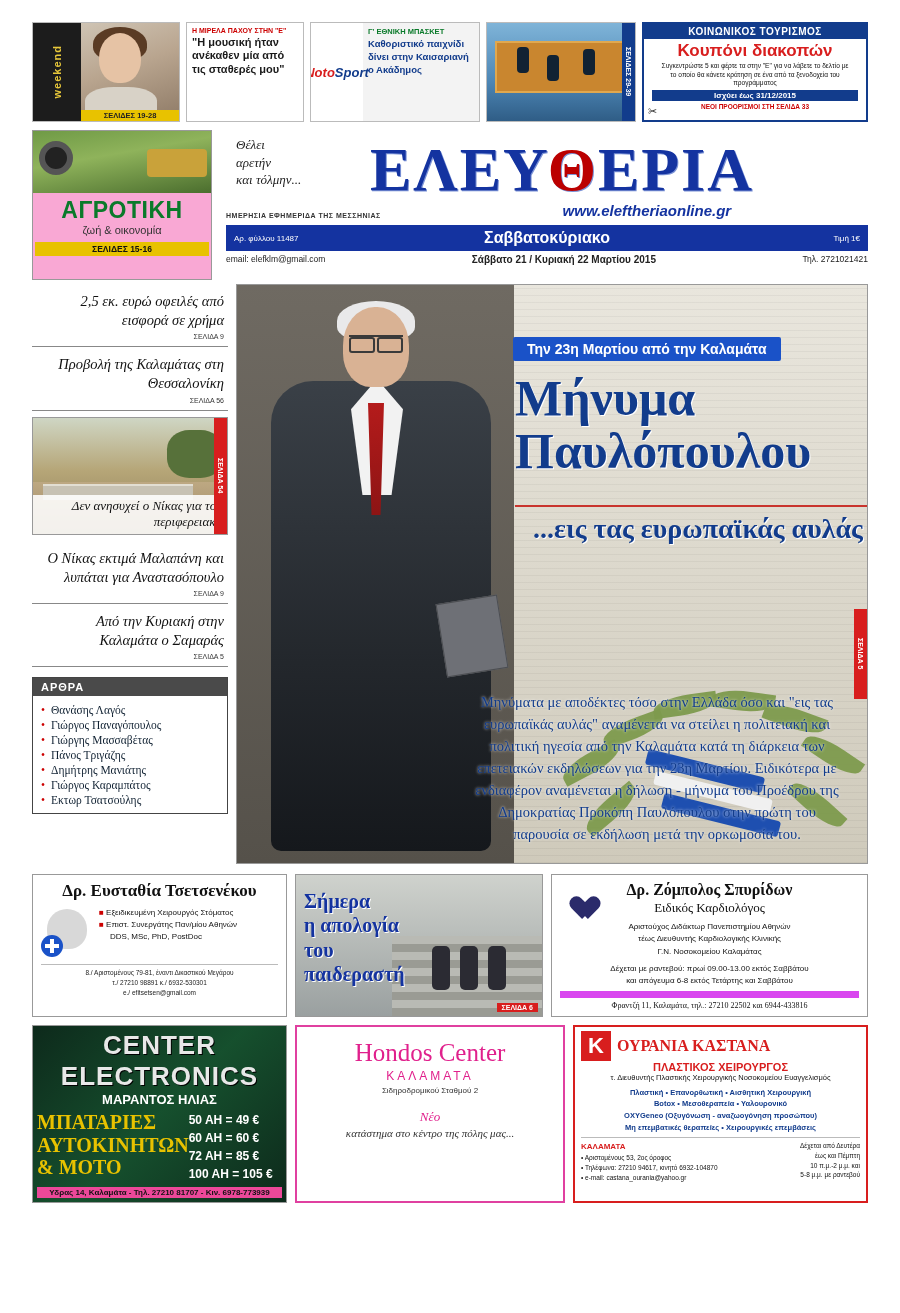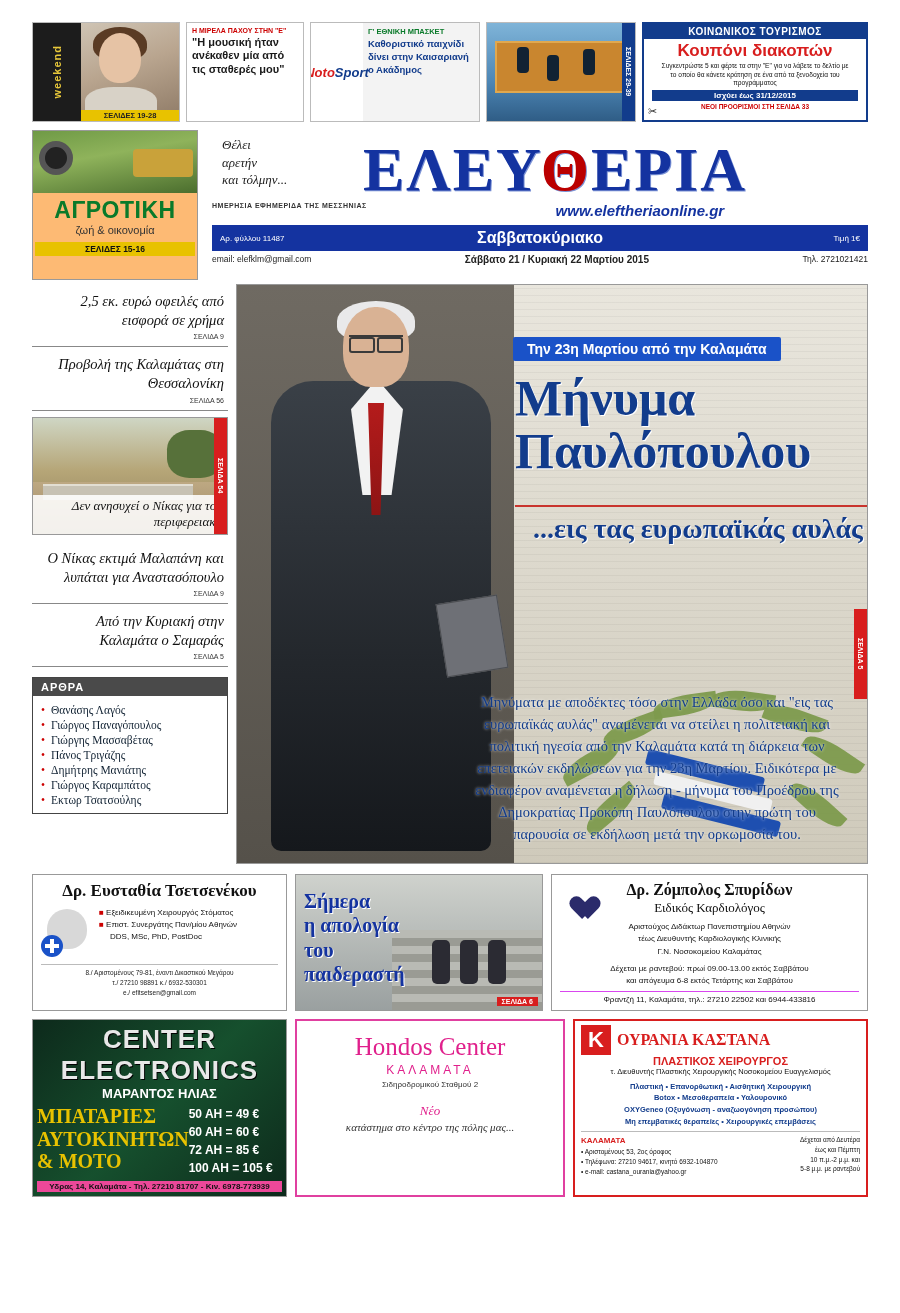--- a/index.html
+++ b/index.html
@@ -61,42 +61,42 @@
   .ts5 .cpn-title { color:#d81e1e; text-align:center; font-size:17px;
       font-weight:bold; margin:2px 0 1px; }
   .ts5 .cpn-body { text-align:center; font-size:6.6px; line-height:1.3; color:#111; padding:0 16px; }
   .ts5 .cpn-valid { background:#123c8c; color:#fff; text-align:center;
       font-size:8px; font-weight:bold; margin:2px 8px 0; padding:1px 0; }
   .ts5 .cpn-foot { text-align:center; font-size:6.5px; color:#c00; font-weight:bold; margin-top:2px;}
   .ts5 .scissors { position:absolute; left:4px; bottom:2px; font-size:11px; color:#333; }
 
   
   .masthead { display:flex; margin-top:8px; height:150px; }
-  .mh-left { width:166px; border:1px solid #999; background:#fdba74; position:relative; }
+  .mh-left { width:180px; border:1px solid #999; background:#f9a8d4; position:relative; }
   .mh-left .photo { height:62px; background:
       linear-gradient(170deg,#6f9a46 0%, #8fb35b 40%, #4b6e2e 100%); position:relative; overflow:hidden;}
   .mh-left .photo .wheel { position:absolute; left:6px; top:10px; width:34px; height:34px;
       border-radius:50%; background:#222; border:6px solid #555; }
   .mh-left .photo .hay { position:absolute; right:4px; top:18px; width:60px; height:28px;
       background:#c9a23a; border-radius:4px; }
   .mh-left .agro { text-align:center; padding:4px 2px; }
   .mh-left .agro .t1 { font-size:23px; font-weight:bold; color:#0a7a2a; letter-spacing:0.5px; }
   .mh-left .agro .t2 { font-size:11px; color:#333; }
   .mh-left .agro .bar { margin-top:6px; background:#e8c200; font-size:8.5px;
       font-weight:bold; padding:2px 0; }
 
   .mh-main { flex:1; padding-left:14px; position:relative; }
   .mh-slogan { font-family:"Liberation Serif", serif; font-style:italic;
       font-size:13px; line-height:1.35; color:#222; position:absolute; left:24px; top:6px; }
   .mh-title { text-align:center; font-family:"Liberation Serif", serif;
       font-size:62px; font-weight:bold; color:#1433a0; letter-spacing:2px;
       line-height:1; margin-left:30px; margin-top:8px;
       text-shadow:1px 1px 0 #7c93d6; }
   .mh-title .th { color:#b00; }
-  .mh-sub { display:flex; justify-content:space-between; margin-top:2px;gap:45px; }
+  .mh-sub { display:flex; align-items:flex-end; justify-content:space-between; margin-top:2px;gap:45px; }
   .mh-sub .small { font-size:7px; color:#333; font-weight:bold; letter-spacing:0.5px; }
   .mh-url { text-align:center; font-size:15px; font-weight:bold; color:#1433a0; font-style:italic; }
   .mh-bluebar { margin-top:6px; background:#1433a0; color:#fff; height:26px;
       display:flex; align-items:center; justify-content:center;
       font-size:16px; font-weight:bold; position:relative; }
   .mh-bluebar .left, .mh-bluebar .right { position:absolute; font-size:8px; font-weight:normal; }
   .mh-bluebar .left { left:8px; } .mh-bluebar .right { right:8px; }
   .mh-footline { display:flex; justify-content:space-between; font-size:8.5px;
       color:#222; margin-top:3px; }
   .mh-footline .mid { font-weight:bold; font-size:10px; }
@@ -222,21 +222,21 @@
   .ad-cardio { flex:1; padding:6px 8px; text-align:center; }
   .ad-cardio .heart { position:absolute; left:14px; top:12px; width:26px; height:24px; }
   .ad-cardio .heart:before, .ad-cardio .heart:after { content:""; position:absolute;
       width:14px; height:22px; background:#2b2b6b; border-radius:8px 8px 0 0; top:0; }
   .ad-cardio .heart:before { left:12px; transform:rotate(45deg); transform-origin:0 100%; }
   .ad-cardio .heart:after { left:12px; transform:rotate(-45deg); transform-origin:100% 100%; }
   .ad-cardio .nm { font-family:"Liberation Serif", serif; font-size:16px; font-weight:bold; }
   .ad-cardio .spec { font-family:"Liberation Serif", serif; font-size:13px; margin-top:1px; }
   .ad-cardio .det { font-size:8px; line-height:1.55; margin-top:5px; color:#111; }
   .ad-cardio .hrs { font-size:8px; line-height:1.5; margin-top:5px; color:#111; }
-  .ad-cardio .addr { font-size:8px; margin-top:4px; border-top:1px solid #d946ef; padding-top:3px; }
+  .ad-cardio .addr { font-size:8px; margin-top:4px; border-top:7px solid #d946ef; padding-top:3px;font-family:Liberation Serif, serif; }
 
   .adsrow2 { display:flex; gap:8px; margin-top:8px; }
 
   .ad-center { width:255px; background:#111; position:relative; overflow:hidden; padding:4px; }
   .ad-center .board { position:absolute; inset:0; background:
       linear-gradient(135deg,#0d2b1c,#16532f 50%,#0d2b1c);
       opacity:.95; }
   .ad-center .ttl { position:relative; text-align:center; font-size:26px; font-weight:bold;
       color:#e8e8e8; letter-spacing:1px; font-family:"Liberation Sans", sans-serif;
       -webkit-text-stroke:0; text-shadow:1px 1px 0 #000; }

